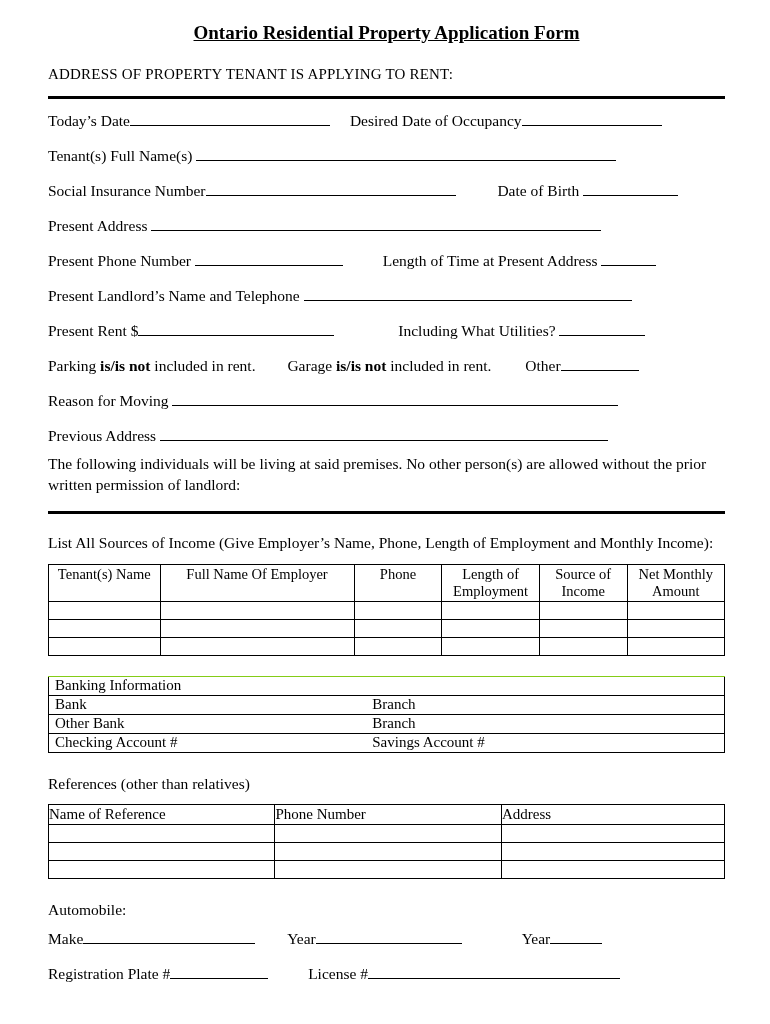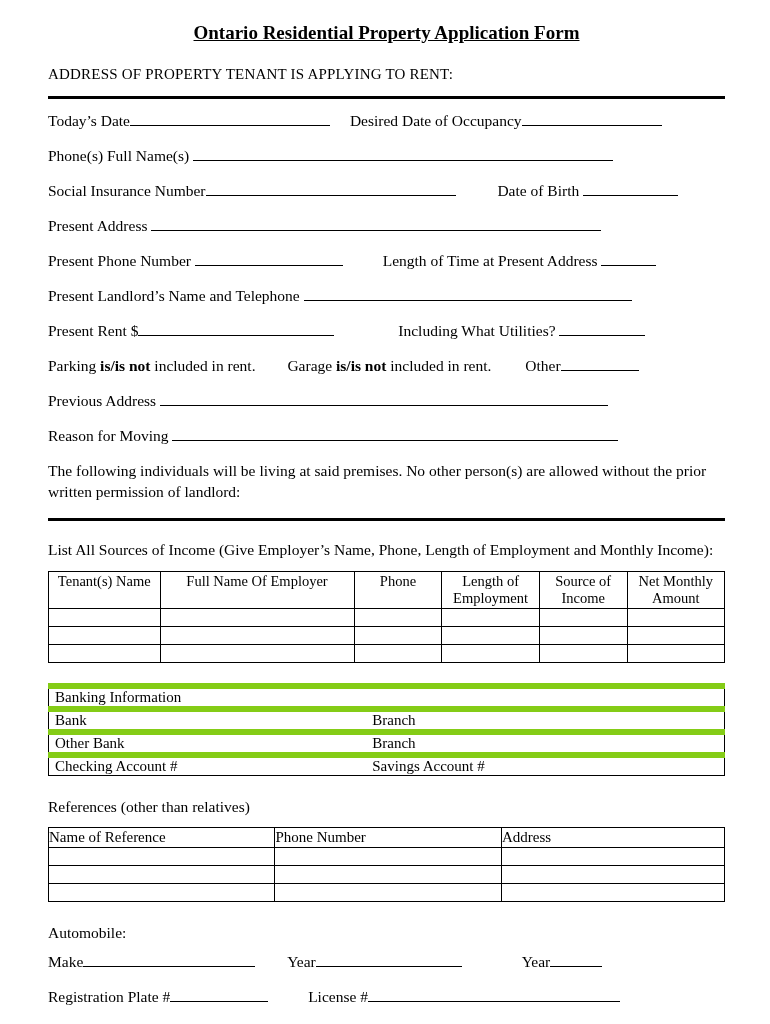--- a/index.html
+++ b/index.html
@@ -48,21 +48,20 @@
   }
   .gap16 { margin-left: 16px; }
   .gap28 { margin-left: 28px; }
   .gap30 { margin-left: 30px; }
   .gap36 { margin-left: 36px; }
   .gap38 { margin-left: 38px; }
   .gap42 { margin-left: 56px; }
   .gap60 { margin-left: 60px; }
   .b { font-weight: bold; }
   .note {
-    margin-top: 7px;
     line-height: 1.38;
   }
   .rule2 {
     border: 0;
     border-top: 3px solid #000;
     margin: 15px 0 0 0;
   }
   .income-heading { margin-top: 20px; }
   table { border-collapse: collapse; width: 100%; table-layout: fixed; }
   .income-table { margin-top: 12px; }
@@ -73,21 +72,21 @@
     padding: 1px 4px;
     text-align: center;
     vertical-align: top;
   }
   .income-table td { height: 18px; }
   .banking-table {
     margin-top: 20px;
     border: 1px solid #000;
   }
   .banking-table td {
-    border-top: 6px solid #84cc16;
+    border-top: 1px solid #84cc16;
     border-bottom: 1px solid #000;
     font-size: 15px;
     padding: 0 6px;
     height: 19px;
     vertical-align: middle;
   }
   .refs-heading { margin-top: 22px; }
   .refs-table { margin-top: 11px; }
   .refs-table th, .refs-table td {
     border: 1px solid #000;
@@ -114,21 +113,21 @@
   <hr class="rule">
 
   <div class="form-area">
 
     <div class="form-row">
       <span>Today’s Date</span><span class="blank" style="width:200px"></span>
       <span class="gap16">Desired Date of Occupancy</span><span class="blank" style="width:140px"></span>
     </div>
 
     <div class="form-row">
-      <span>Phone(s) Full Name(s)</span> <span class="blank" style="width:420px"></span>
+      <span>Tenant(s) Full Name(s)</span> <span class="blank" style="width:420px"></span>
     </div>
 
     <div class="form-row">
       <span>Social Insurance Number</span><span class="blank" style="width:250px"></span>
       <span class="gap38">Date of Birth</span> <span class="blank" style="width:95px"></span>
     </div>
 
     <div class="form-row">
       <span>Present Address</span> <span class="blank" style="width:450px"></span>
     </div>
@@ -151,25 +150,25 @@
       <span>Parking</span>
       <span class="b">is/is not</span>
       <span>included in rent.</span>
       <span class="gap28">Garage</span>
       <span class="b">is/is not</span>
       <span>included in rent.</span>
       <span class="gap30">Other</span><span class="blank" style="width:78px"></span>
     </div>
 
     <div class="form-row">
+      <span>Reason for Moving</span> <span class="blank" style="width:446px"></span>
+    </div>
+
+    <div class="form-row">
       <span>Previous Address</span> <span class="blank" style="width:448px"></span>
-    </div>
-
-    <div class="form-row">
-      <span>Reason for Moving</span> <span class="blank" style="width:446px"></span>
     </div>
 
   </div>
 
   <div class="note">The following individuals will be living at said premises.  No other person(s) are allowed without the prior written permission of landlord:</div>
 
   <hr class="rule2">
 
   <div class="income-heading">List All Sources of Income (Give Employer’s Name, Phone, Length of Employment and Monthly Income):</div>
 

